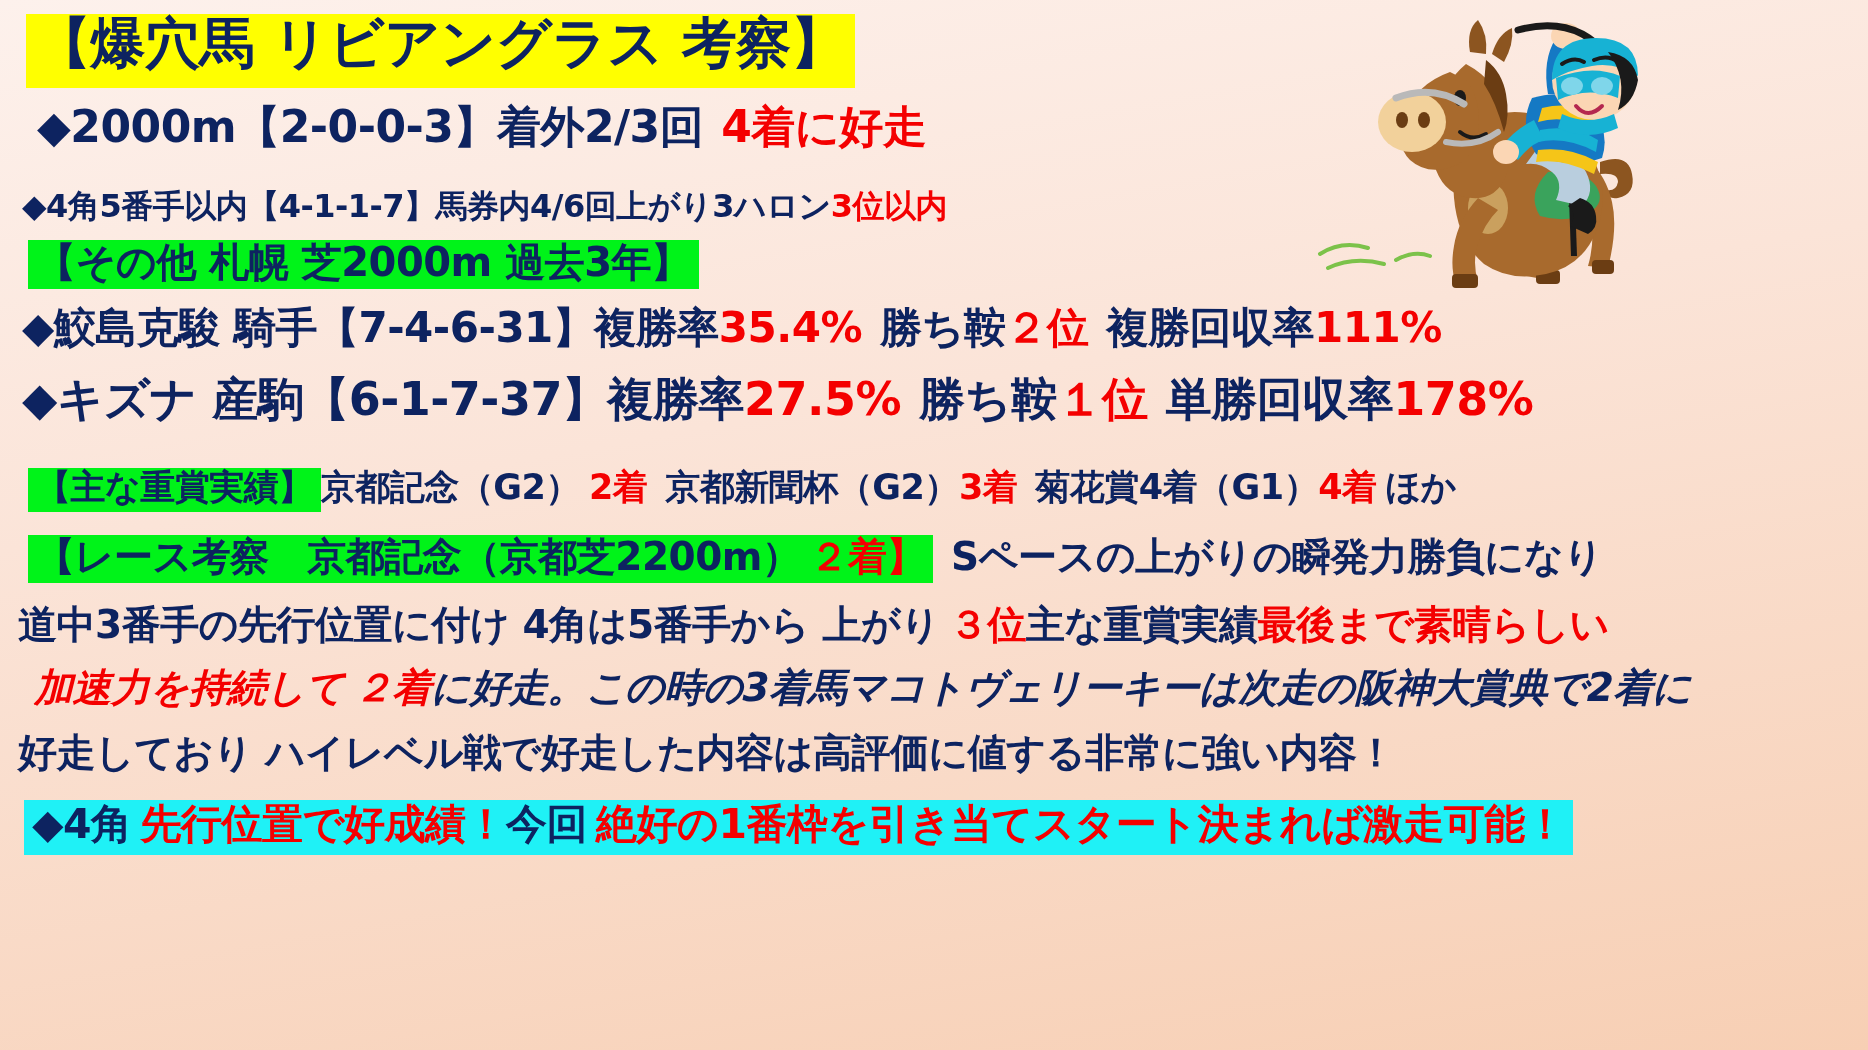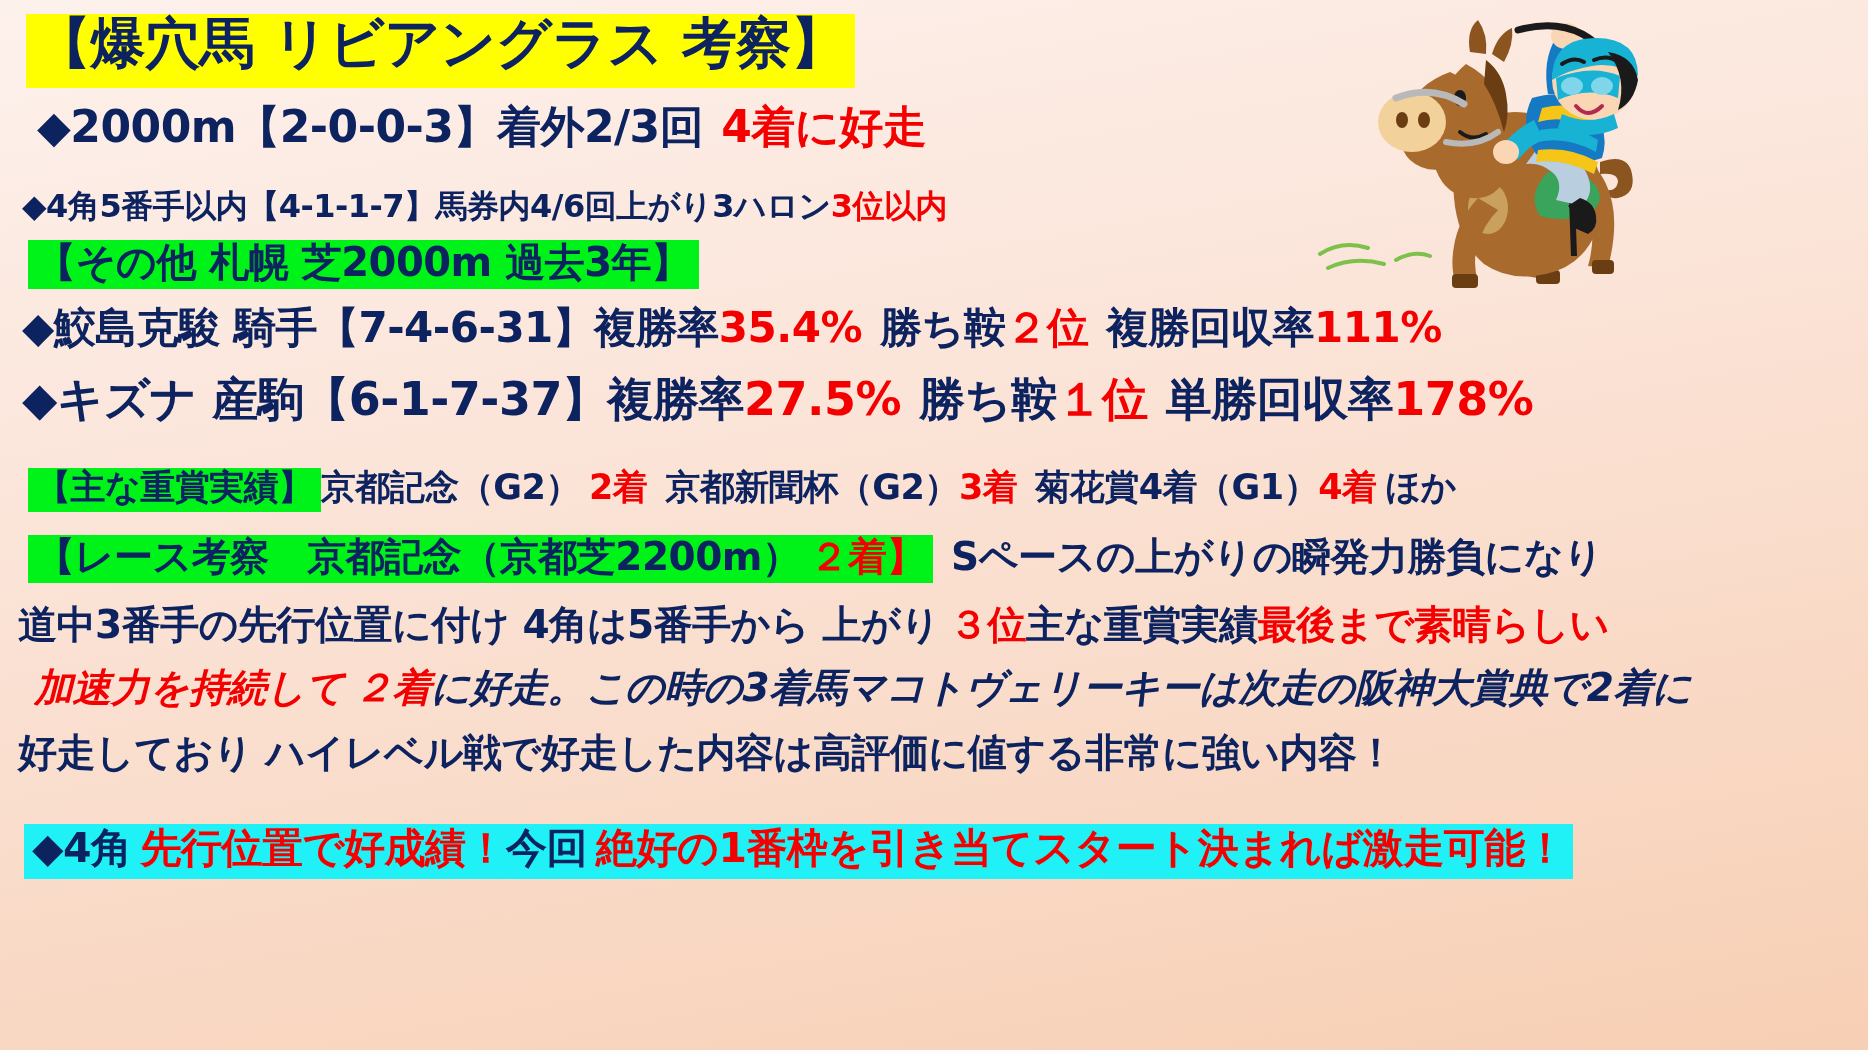--- a/index.html
+++ b/index.html
@@ -31,21 +31,21 @@
   #row-2000     {left:22px; top:105px; font-size:44px;margin-left:15px;}
   #row-corner   {left:22px; top:190px; font-size:32px;}
   #band-other   {left:28px; top:240px; font-size:40px;}
   #row-jockey   {left:22px; top:307px; font-size:42px;}
   #row-sire     {left:22px; top:376px; font-size:46px;}
   #row-grade    {left:28px; top:468px; font-size:35px;}
   #row-review   {left:28px; top:535px; font-size:39px;}
   #row-body1    {left:18px; top:605px; font-size:39px;}
   #row-body2    {left:34px; top:668px; font-size:39px;font-style:italic;}
   #row-body3    {left:18px; top:733px; font-size:39px;}
-  #row-final    {left:24px; top:800px; font-size:41px;margin-top:24px;}
+  #row-final    {left:24px; top:800px; font-size:41px;}
 
   .gap{display:inline-block;width:18px;}
   .gap-s{display:inline-block;width:9px;}
 
   
   #illustration{position:absolute;left:1300px;top:2px;width:430px;height:290px;}
   #illustration svg{width:100%;height:100%;display:block;}
 </style>
 </head>
 <body>

